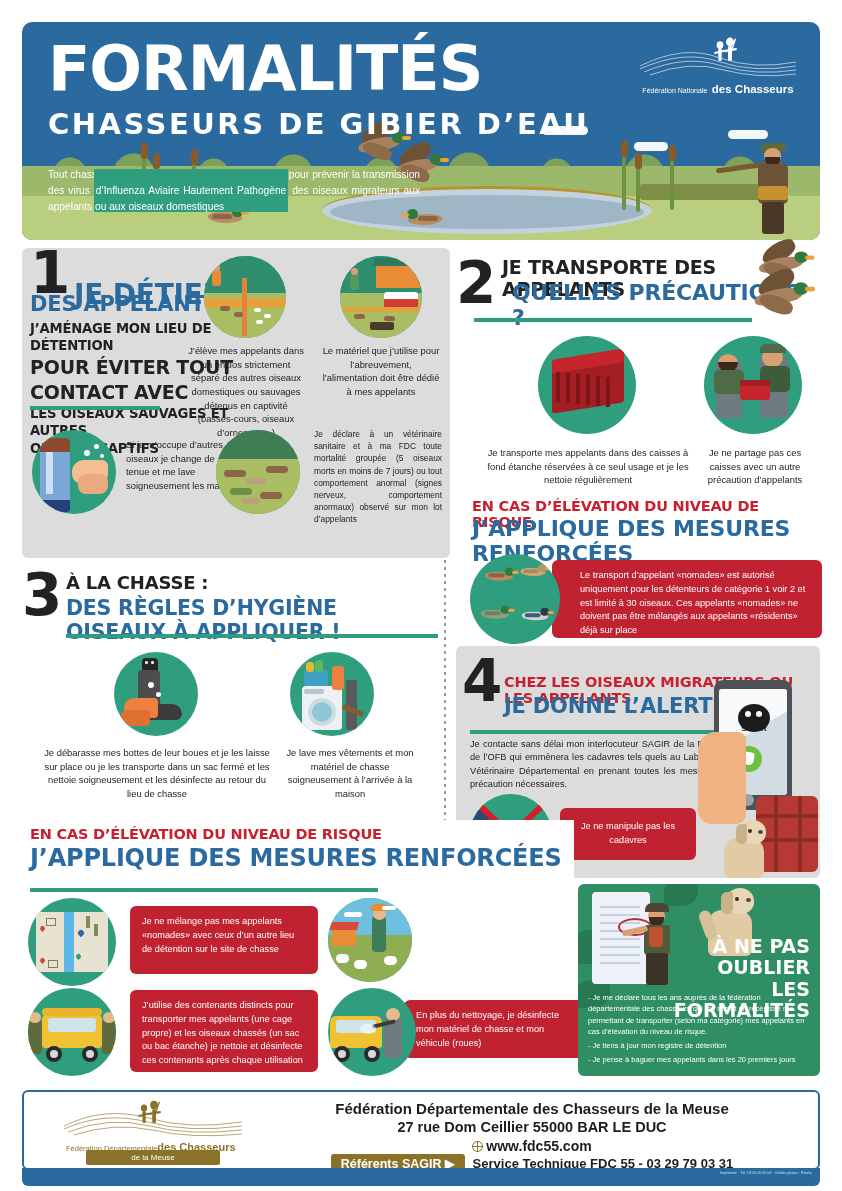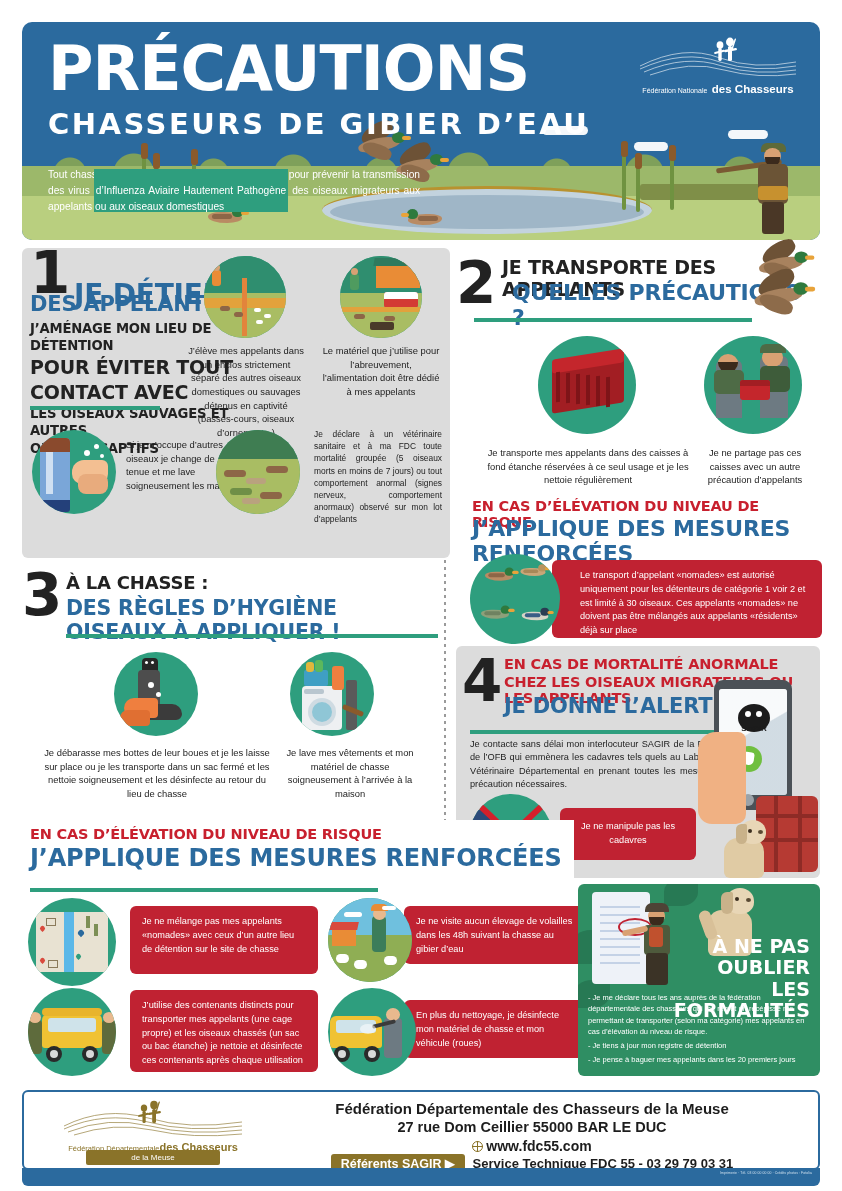--- a/index.html
+++ b/index.html
@@ -218,21 +218,21 @@
   
   .footer {
     position:absolute; left:22px; top:1090px; width:798px; height:80px;
     background:#ffffff; border:2px solid #2b6a9e; border-radius:6px;
   }
   .footer-bar {
     position:absolute; left:22px; top:1168px; width:798px; height:18px;
     background:#2b6a9e; border-radius:0 0 6px 6px;
   }
   .fdc-logo { position:absolute; left:34px; top:8px; width:190px; height:64px; }
-  .fdc-logo .name { position:absolute; left:0; top:38px; width:190px; text-align:center; line-height:1; }
+  .fdc-logo .name { position:absolute; left:8px; top:38px; width:190px; text-align:left; line-height:1; }
   .fdc-logo .name .t1 { font-size:7.5px; color:#8a7329; }
   .fdc-logo .name .t2 { font-size:11px; font-weight:bold; color:#8a7329; }
   .fdc-logo .band { position:absolute; left:28px; top:50px; width:134px; height:15px;
       background:#8a7329; border-radius:2px; color:#ffffff; font-size:8px;
       text-align:center; line-height:15px; }
   .f-line1 { position:absolute; left:230px; top:8px; width:556px; text-align:center;
       font-size:15px; font-weight:bold; color:#1d1d1d; }
   .f-line2 { position:absolute; left:230px; top:27px; width:556px; text-align:center;
       font-size:14.5px; font-weight:bold; color:#1d1d1d; }
   .f-line3 { position:absolute; left:230px; top:46px; width:556px; text-align:center;
@@ -305,21 +305,21 @@
       <div class="reed" style="left:170px;bottom:28px;height:50px;"></div>
       <div class="reed" style="left:600px;bottom:30px;height:56px;"></div>
       <div class="reed" style="left:614px;bottom:28px;height:46px;"></div>
       <div class="reed" style="left:648px;bottom:30px;height:52px;"></div>
 
       <div class="cloud" style="left:520px;top:-2px;width:46px;"></div>
       <div class="cloud" style="left:612px;top:14px;width:34px;"></div>
       <div class="cloud" style="left:706px;top:2px;width:40px;"></div>
     </div>
 
-    <div class="hdr-title">PRÉCAUTIONS</div>
+    <div class="hdr-title">FORMALITÉS</div>
     <div class="hdr-sub">CHASSEURS DE GIBIER D’EAU</div>
 
     <div class="hdr-intro">
       <span>Tout chasseur de gibier d’eau joue un rôle primordial pour prévenir la transmission des virus </span><span class="hl-green">d’Influenza Aviaire Hautement Pathogène</span><span> des oiseaux migrateurs aux appelants ou aux oiseaux domestiques</span>
     </div>
 
     <div class="fnc-logo">
       <svg viewBox="0 0 168 46" width="168" height="46">
         <g stroke="#ffffff" stroke-width="0.7" fill="none" opacity="0.85">
           <path d="M6 30 Q50 8 86 22 Q120 34 162 26"></path>
@@ -529,21 +529,20 @@
       <div style="position:absolute;left:42px;top:14px;width:12px;height:24px;background:#ef7f3f;border-radius:3px;"></div>
       <div style="position:absolute;left:56px;top:28px;width:11px;height:50px;background:#5a5a5a;border-radius:2px;"></div>
       <div style="position:absolute;left:52px;top:56px;width:22px;height:5px;background:#8a5a2b;border-radius:2px;transform:rotate(22deg);"></div>
     </div>
     <div class="body-txt center" style="left:258px; top:184px; width:140px;">Je lave mes vêtements et mon matériel de chasse soigneusement à l’arrivée à la maison</div>
   </div>
 
   <div class="panel-gray" style="left:456px; top:646px; width:364px; height:232px;">
 
     <div class="sec-num" style="left:6px; top:6px;">4</div>
-    <div class="h-red" style="position:absolute; left:48px; top:10px; font-size:14.5px;">EN CAS DE MORTALITÉ ANORMALE</div>
     <div class="h-red" style="position:absolute; left:48px; top:28px; font-size:14.5px;">CHEZ LES OISEAUX MIGRATEURS OU LES APPELANTS</div>
     <div class="h-blue" style="position:absolute; left:48px; top:48px; font-size:21px;">JE DONNE L’ALERTE !</div>
     <div class="rule-green" style="left:14px; top:84px; width:262px;"></div>
 
     <div class="body-txt just" style="left:14px; top:92px; width:260px; font-size:9.2px;">Je contacte sans délai mon interlocuteur SAGIR de la FDC ou de l’OFB qui emmènera les cadavres tels quels au Laboratoire Vétérinaire Départemental en prenant toutes les mesures de précaution nécessaires.</div>
 
     <div style="position:absolute; left:258px; top:34px; width:78px; height:130px; background:#4b5157; border-radius:9px;">
       <div style="position:absolute; left:5px; top:9px; width:68px; height:106px; background:#e9eef2; border-radius:3px;"></div>
       <div style="position:absolute; left:5px; top:9px; width:68px; height:106px; background:linear-gradient(150deg, rgba(255,255,255,.7) 42%, rgba(190,205,215,.55) 43%); border-radius:3px;"></div>
       <div style="position:absolute; left:28px; bottom:4px; width:12px; height:12px; background:#9aa2a8; border-radius:50%;"></div>
@@ -618,23 +617,20 @@
       <div style="position:absolute;left:4px;top:30px;width:24px;height:18px;background:#e98c36;"></div>
       <div style="position:absolute;left:2px;top:24px;width:28px;height:8px;background:#d94a3d;transform:skewX(-12deg);"></div>
       <div style="position:absolute;left:44px;top:18px;width:14px;height:36px;background:#3c7d5a;border-radius:4px;"></div>
       <div style="position:absolute;left:45px;top:10px;width:13px;height:12px;background:#e8b98e;border-radius:50%;"></div>
       <div style="position:absolute;left:43px;top:6px;width:17px;height:7px;background:#e98c36;border-radius:5px 5px 0 0;"></div>
       <div style="position:absolute;left:8px;top:56px;width:13px;height:9px;background:#ffffff;border-radius:5px;"></div>
       <div style="position:absolute;left:26px;top:62px;width:13px;height:9px;background:#ffffff;border-radius:5px;"></div>
       <div style="position:absolute;left:56px;top:58px;width:13px;height:9px;background:#ffffff;border-radius:5px;"></div>
       <div style="position:absolute;left:16px;top:14px;width:18px;height:5px;background:#ffffff;border-radius:3px;"></div>
       <div style="position:absolute;left:54px;top:8px;width:14px;height:4px;background:#ffffff;border-radius:3px;"></div>
-    </div>
-    <div class="redbox" style="left:382px; top:86px; width:186px; height:58px;">
-      <div class="inner">Je ne visite aucun élevage de volailles dans les 48h suivant la chasse au gibier d’eau</div>
     </div>
 
     <div class="circ" style="left:6px; top:168px; width:88px; height:88px; z-index:3;">
       <div style="position:absolute;left:14px;top:26px;width:60px;height:34px;background:#f0c233;border-radius:6px 6px 3px 3px;"></div>
       <div style="position:absolute;left:20px;top:30px;width:48px;height:14px;background:#cfe3ea;border-radius:3px;"></div>
       <div style="position:absolute;left:14px;top:20px;width:60px;height:8px;background:#e8b42c;border-radius:4px;"></div>
       <div style="position:absolute;left:18px;top:58px;width:16px;height:16px;background:#2a2a2a;border-radius:50%;"></div>
       <div style="position:absolute;left:54px;top:58px;width:16px;height:16px;background:#2a2a2a;border-radius:50%;"></div>
       <div style="position:absolute;left:22px;top:62px;width:8px;height:8px;background:#d9d9d9;border-radius:50%;"></div>
       <div style="position:absolute;left:58px;top:62px;width:8px;height:8px;background:#d9d9d9;border-radius:50%;"></div>

